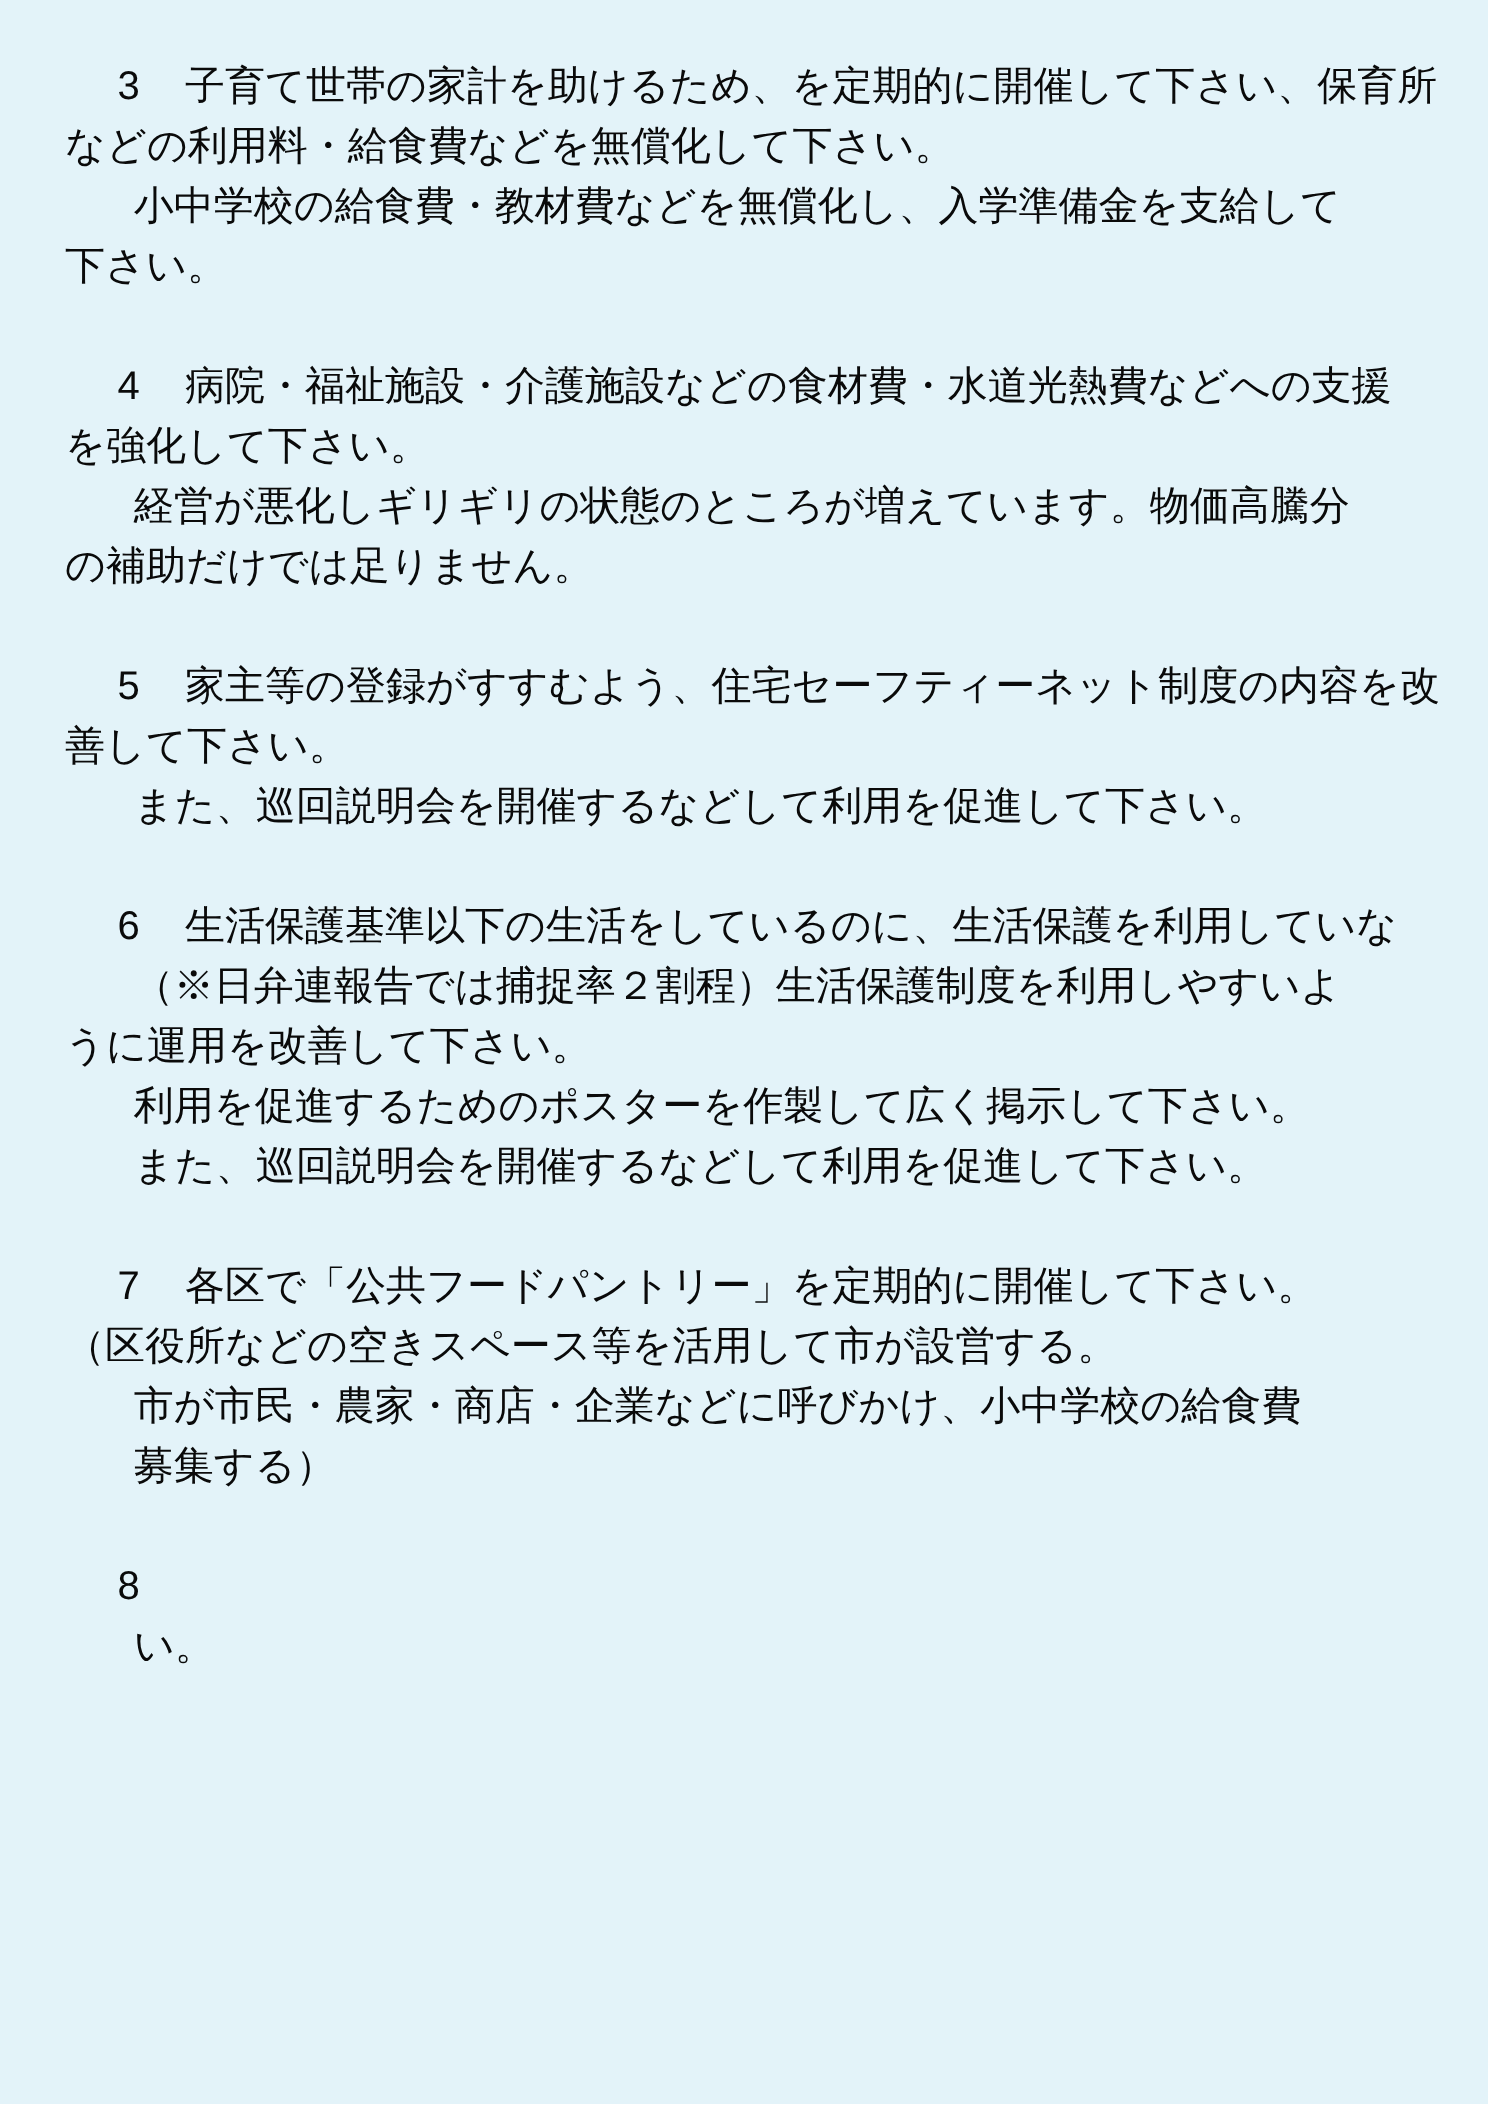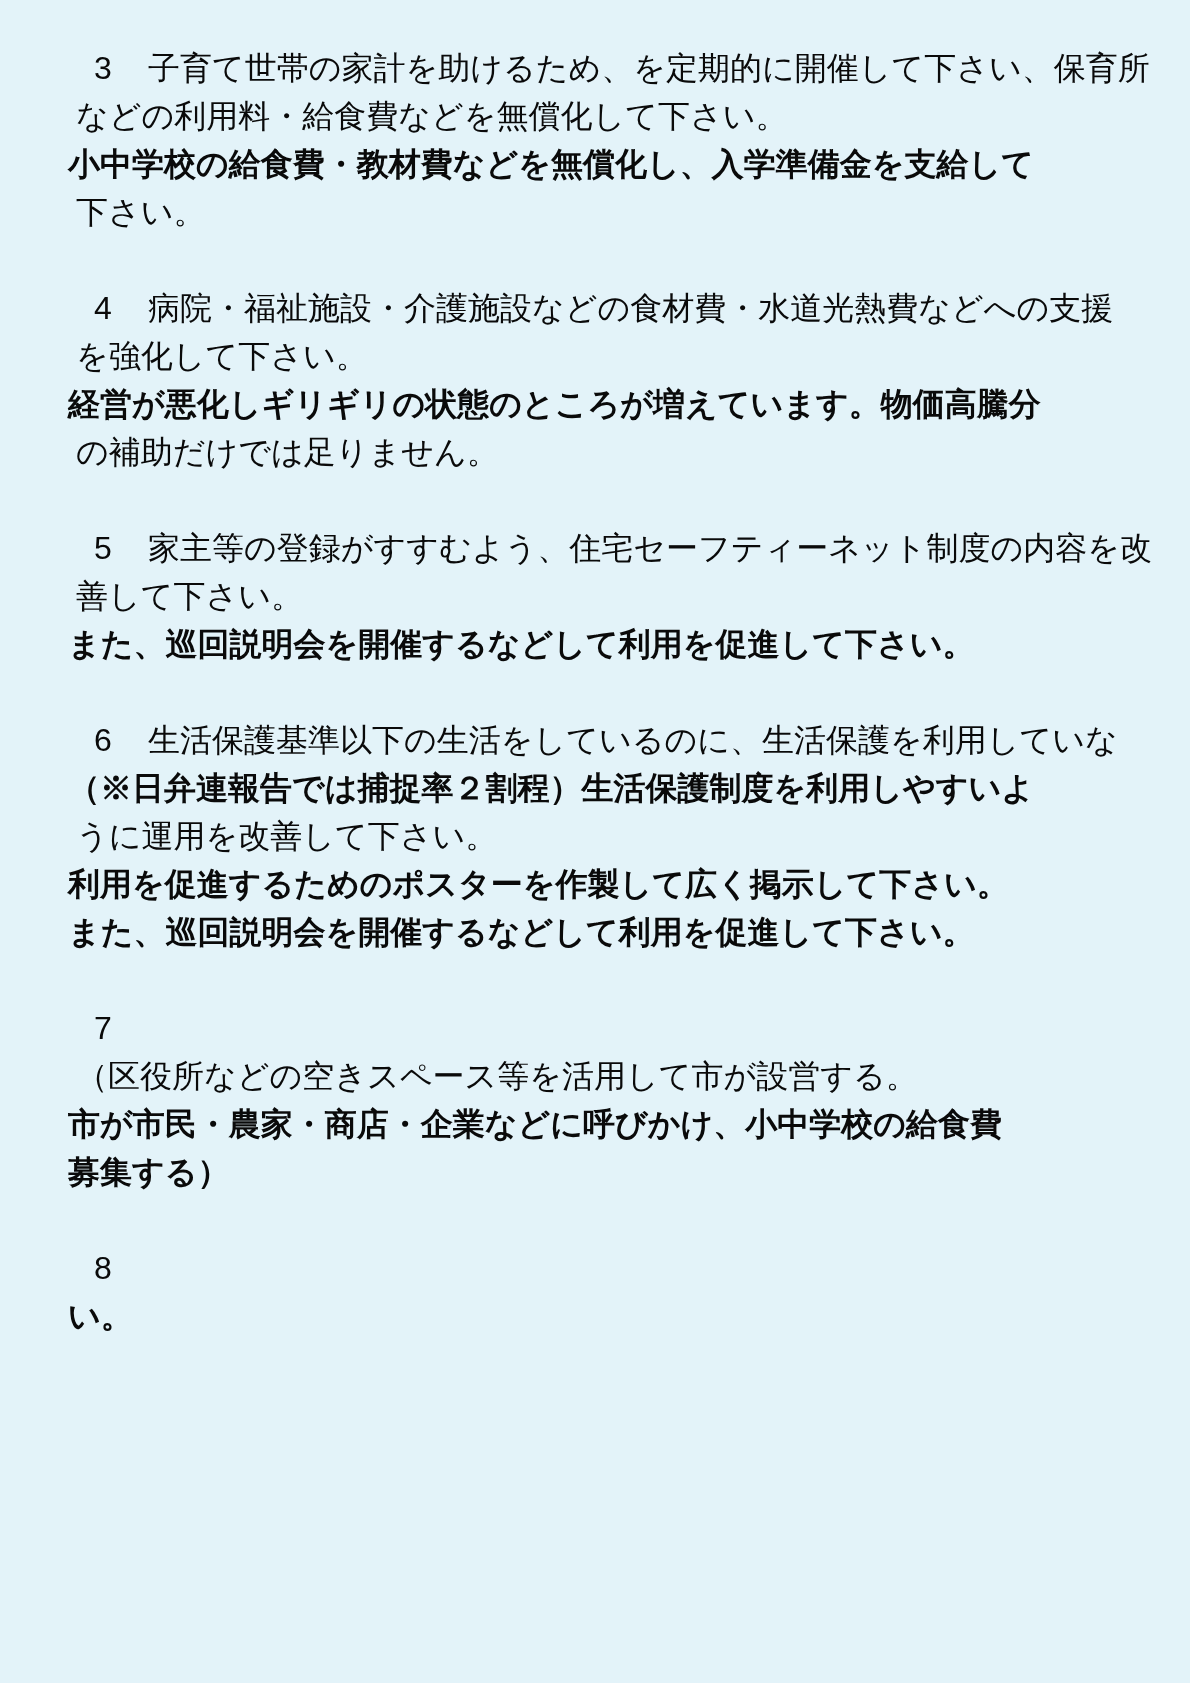--- a/index.html
+++ b/index.html
@@ -33,26 +33,25 @@
   .l-num {
     display: flex;
     padding-left: 94px;
   }
   .l-num .num {
     flex: none;
     width: 54px;
   }
   
   .l-wrap {
-    padding-left: 76px;
+    padding-left: 52px;
   }
   
   .l-para {
-    padding-left: 68px;
-    font-weight: bold;
+    padding-left: 107px;
   }
 </style>
 </head>
 <body>
 
 <div class="page">
 
   <section class="item">
     <div class="line l-num">
       <span class="num">3</span>
@@ -89,20 +88,21 @@
     </div>
     <div class="line l-para">（※日弁連報告では捕捉率２割程）生活保護制度を利用しやすいよ</div>
     <div class="line l-wrap">うに運用を改善して下さい。</div>
     <div class="line l-para">利用を促進するためのポスターを作製して広く掲示して下さい。</div>
     <div class="line l-para">また、巡回説明会を開催するなどして利用を促進して下さい。</div>
   </section>
 
   <section class="item">
     <div class="line l-num">
       <span class="num">7</span>
+      <span class="txt">各区で「公共フードパントリー」を定期的に開催して下さい。</span>
     </div>
     <div class="line l-wrap">（区役所などの空きスペース等を活用して市が設営する。</div>
     <div class="line l-para">市が市民・農家・商店・企業などに呼びかけ、小中学校の給食費</div>
     <div class="line l-para">募集する）</div>
   </section>
 
   <section class="item">
     <div class="line l-num">
       <span class="num">8</span>
     </div>

